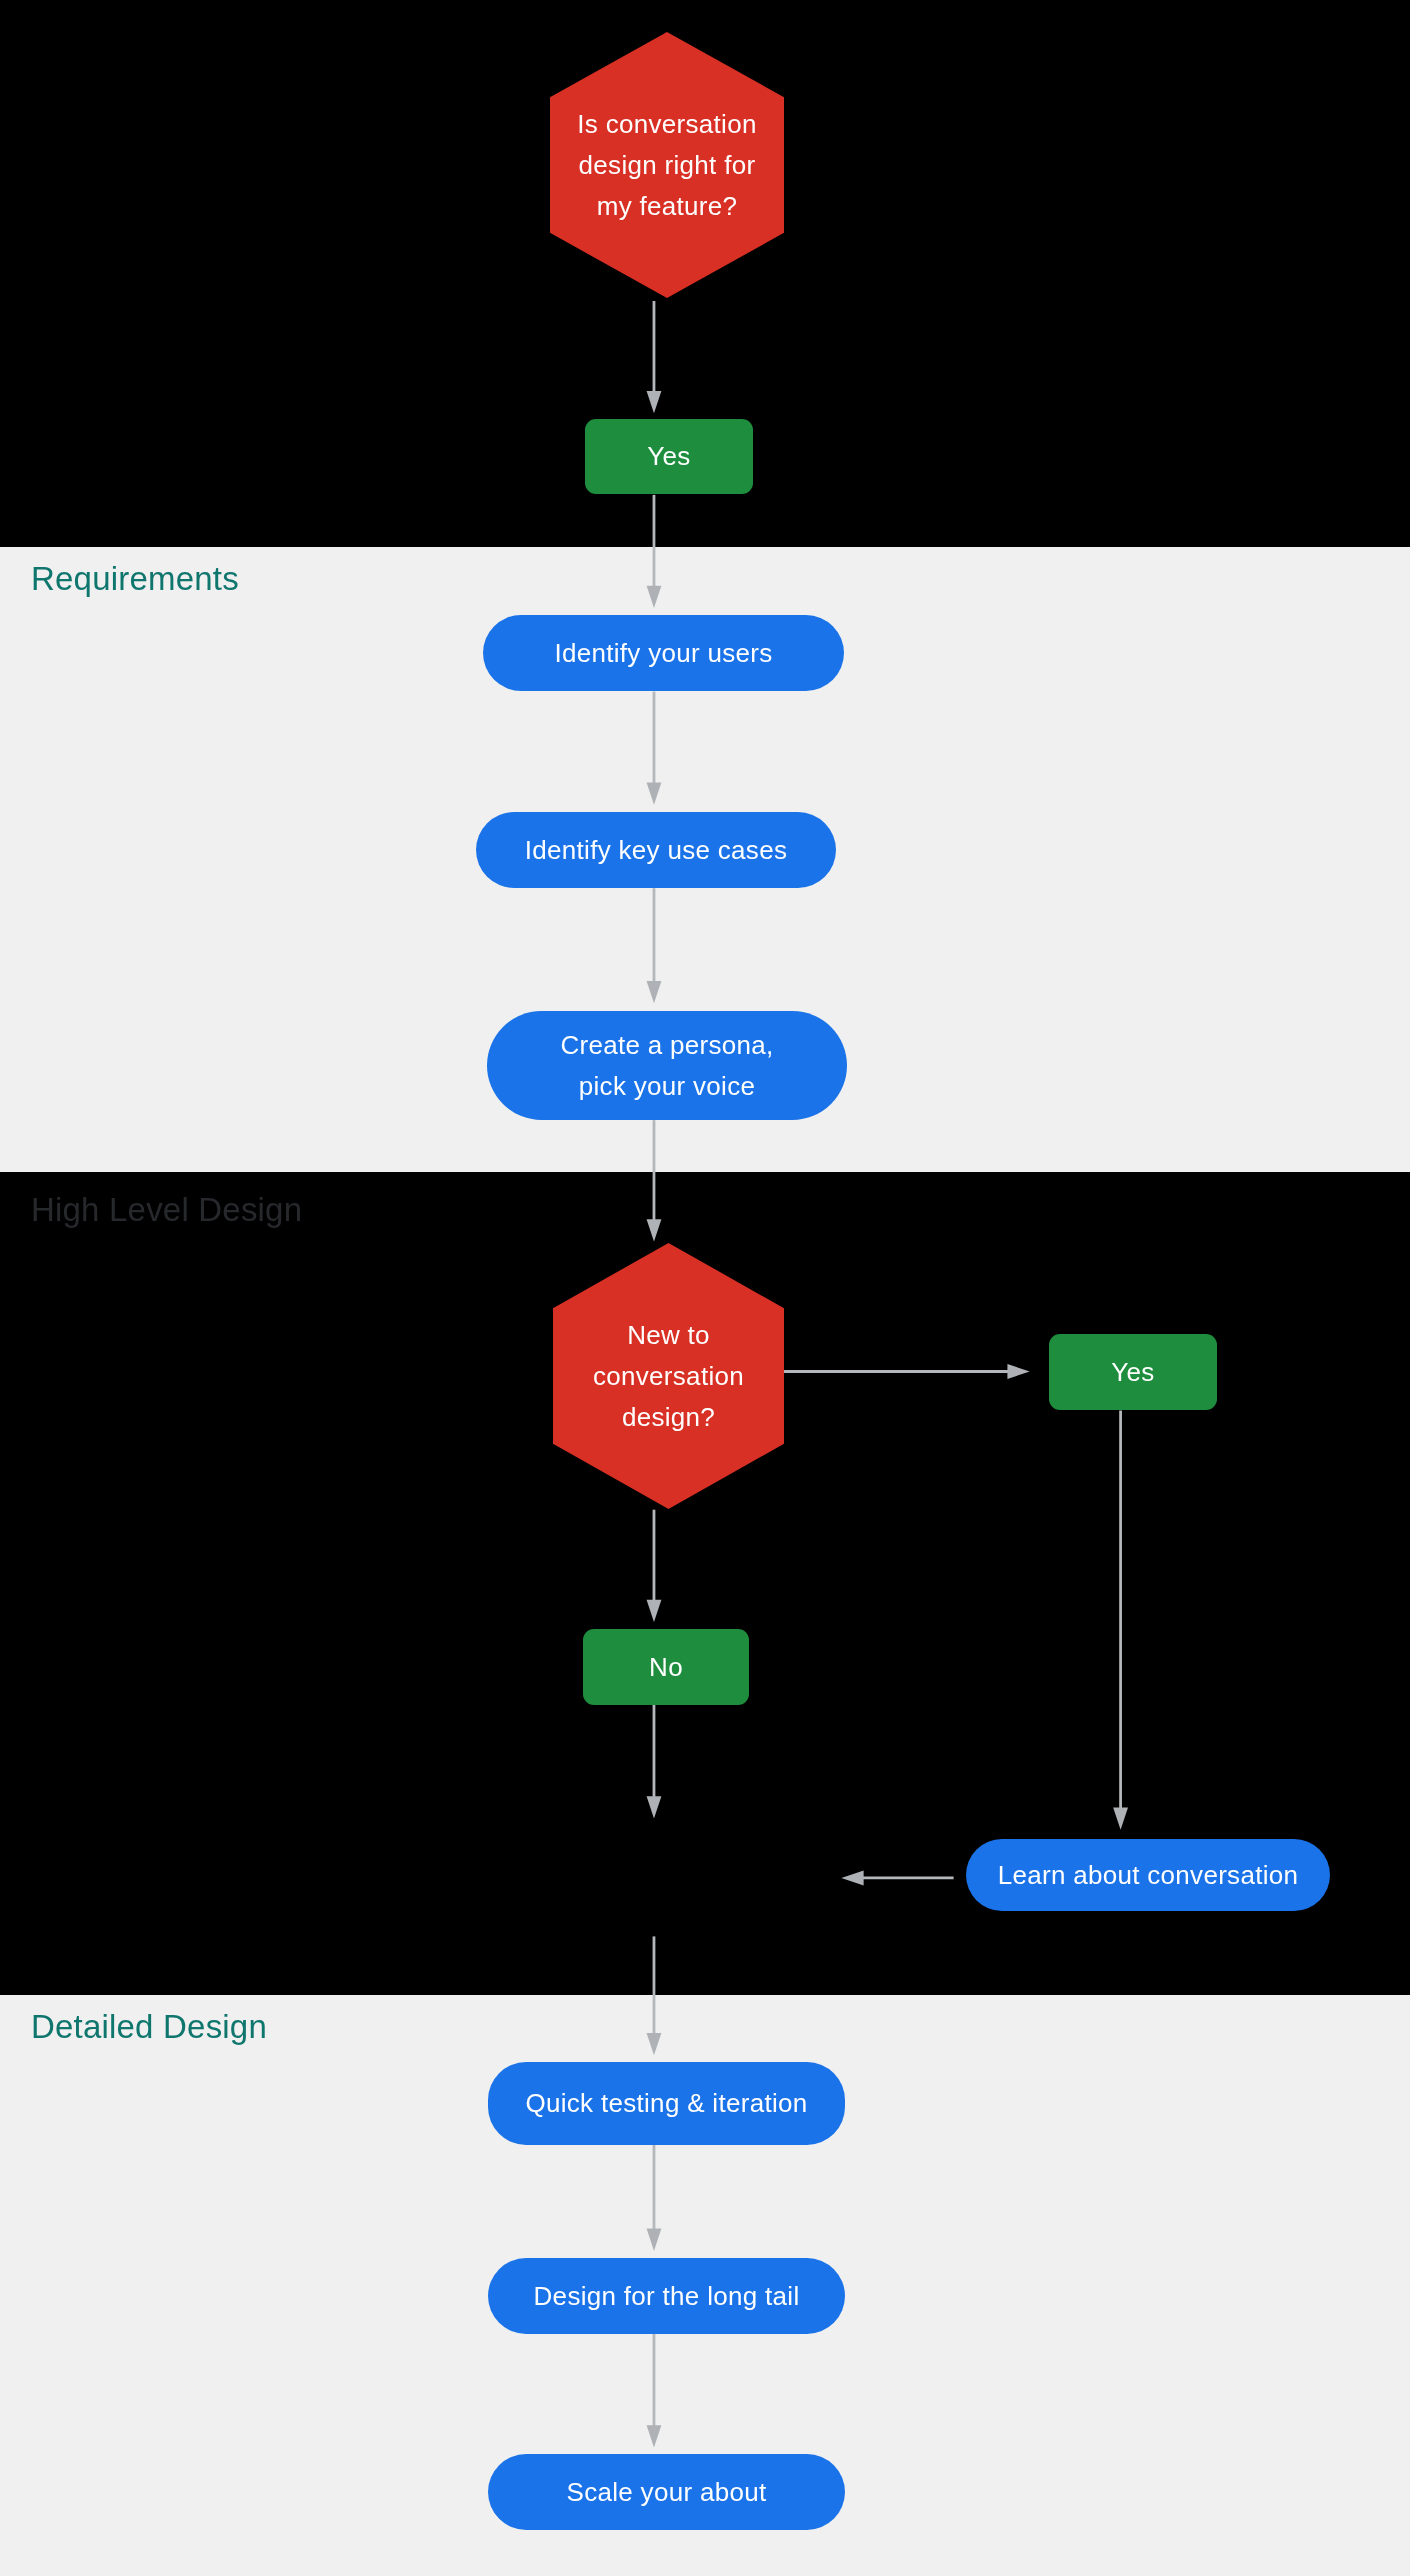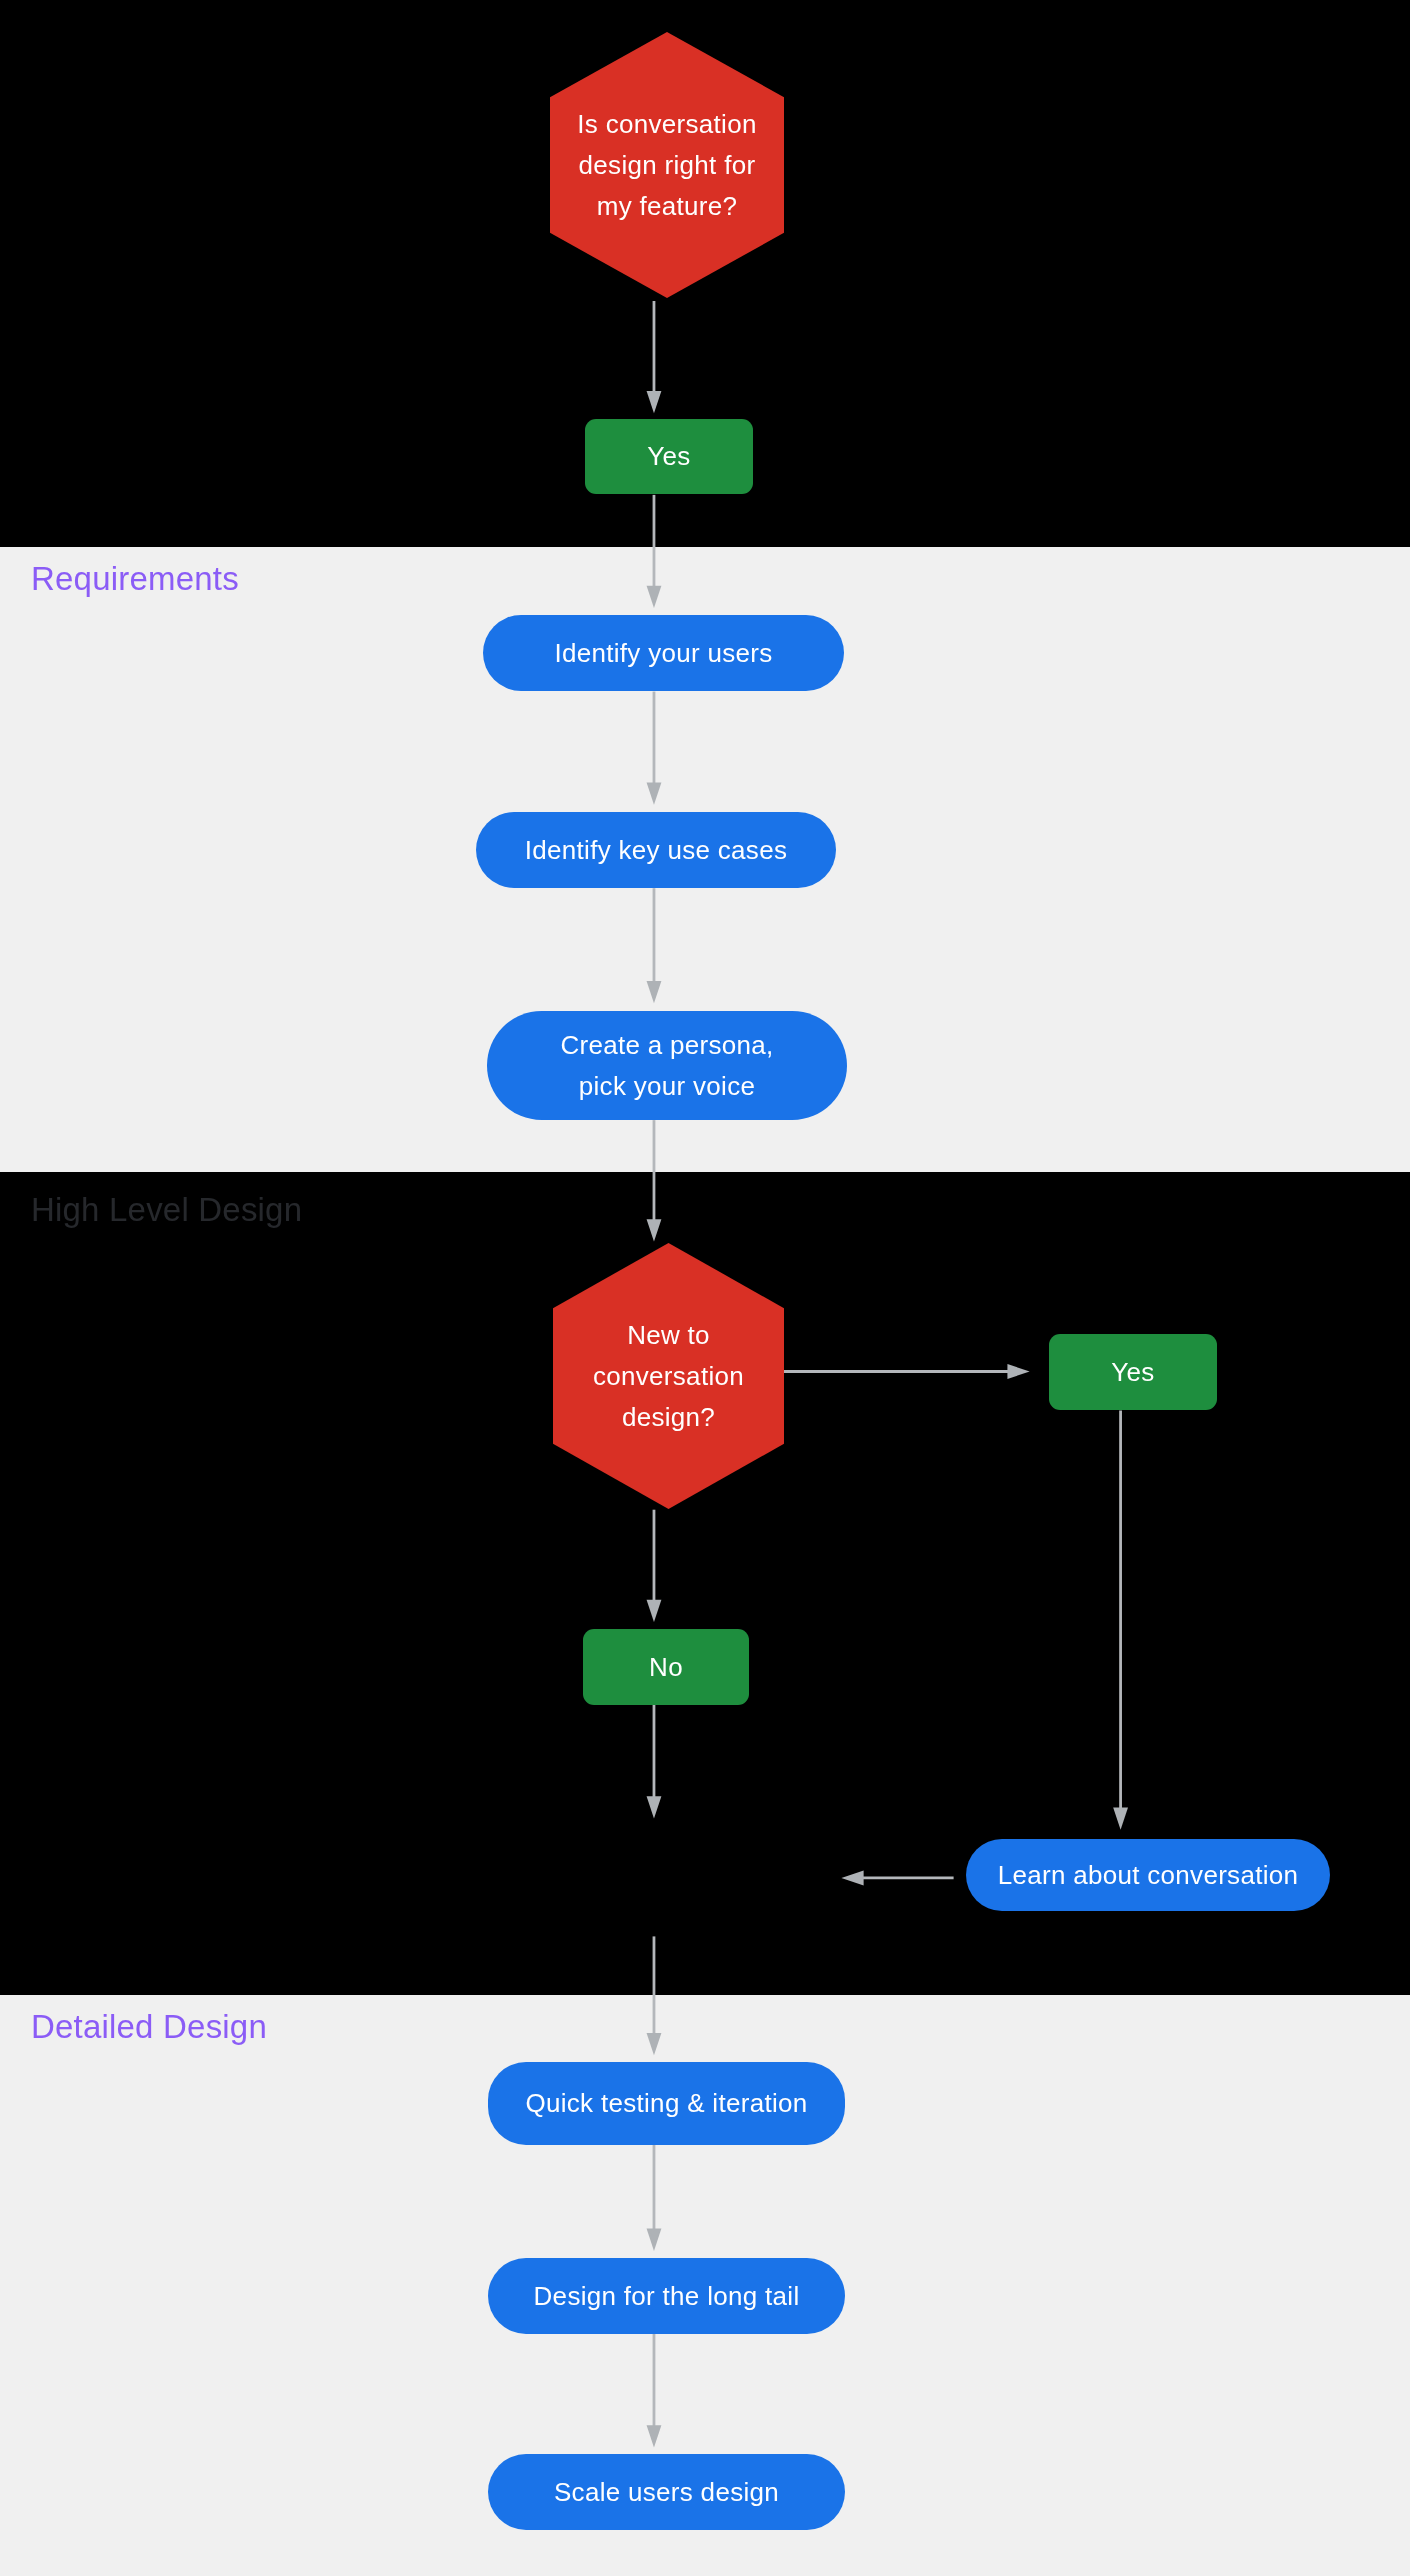--- a/index.html
+++ b/index.html
@@ -15,21 +15,21 @@
   .sec-dark{background:#000000;}
   .sec-light{background:#f0f0f0;}
   #sec-start{top:0;height:547px;}
   #sec-requirements{top:547px;height:625px;}
   #sec-high-level{top:1172px;height:823px;}
   #sec-detailed{top:1995px;height:581px;}
 
   .section-label{
     position:absolute;left:31px;
     font-size:33px;font-weight:400;letter-spacing:0.2px;
-    color:#8b5cf6;
+    color:#0f766e;
   }
   #lbl-requirements{top:13px;}
   #lbl-high-level{top:18.6px;color:#26282c;}
   #lbl-detailed{top:13px;}
 
   .node{
     position:absolute;
     display:flex;align-items:center;justify-content:center;
     text-align:center;color:#ffffff;
     font-size:26px;font-weight:500;line-height:41px;
@@ -173,16 +173,16 @@
 
   <div class="node answer" id="node-no1">No</div>
 
 
   <div class="node step" id="node-learn">Learn about conversation</div>
 
   <div class="node step" id="node-quick-testing">Quick testing &amp; iteration</div>
 
   <div class="node step" id="node-long-tail">Design for the long tail</div>
 
-  <div class="node step" id="node-scale">Scale users design</div>
+  <div class="node step" id="node-scale">Scale your about</div>
 
 </div>
 
 
 </body></html>

